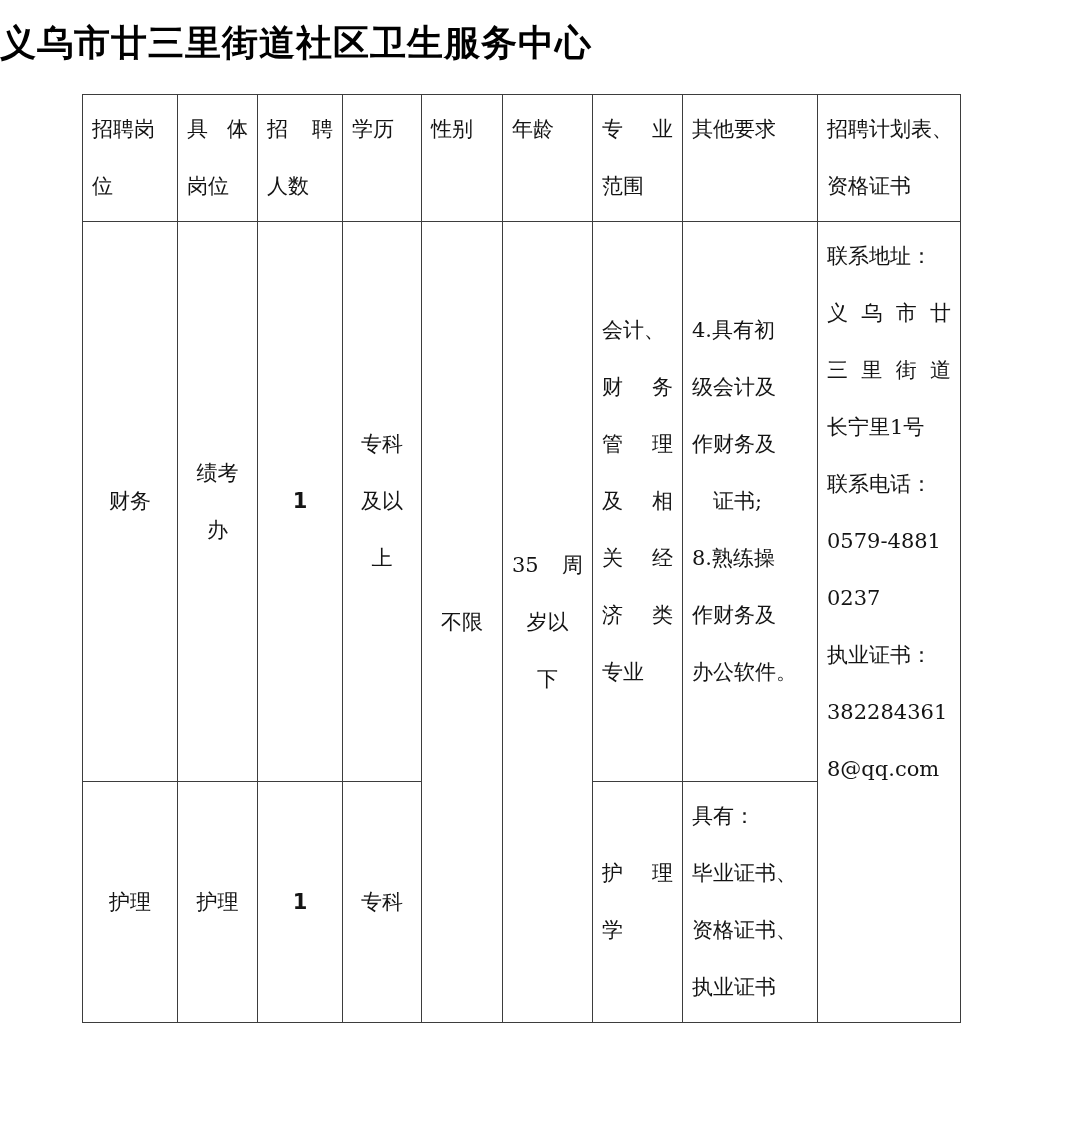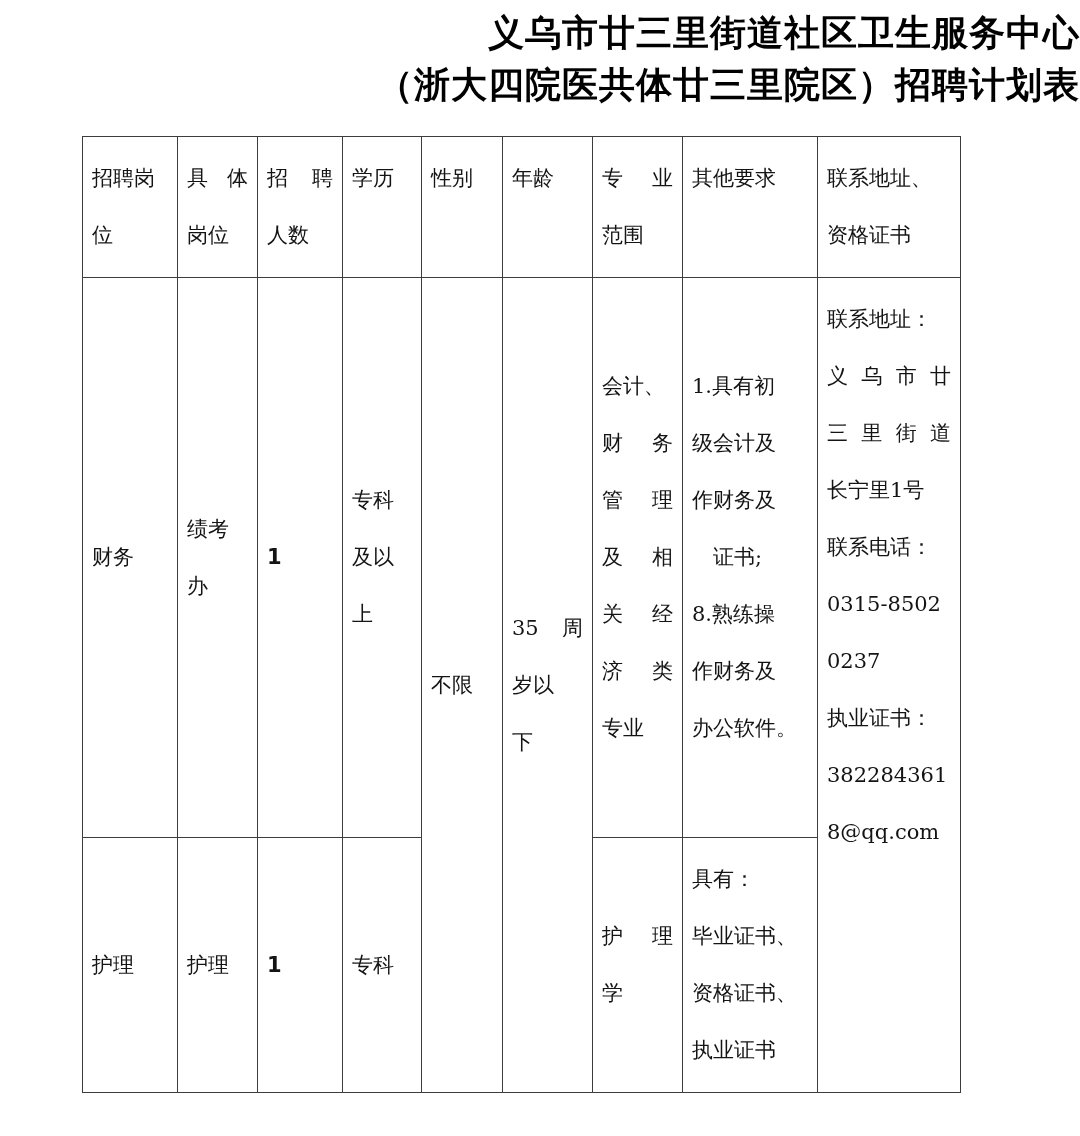--- a/index.html
+++ b/index.html
@@ -2,53 +2,52 @@
 <html><head>
 <meta charset="utf-8">
 <style>
   html,body{margin:0;padding:0;}
   body{
     width:1080px;height:1136px;background:#ffffff;
     font-family:"DejaVu Serif","Liberation Serif",serif;
     color:#141414;overflow:hidden;
   }
   .title{
-    margin-top:6px;text-align:right;font-weight:bold;color:#000;
+    margin-top:16px;text-align:left;font-weight:bold;color:#000;
     font-size:36px;line-height:52px;letter-spacing:1px;
     font-family:"DejaVu Serif","Liberation Serif",serif;
   }
   table{
     border-collapse:collapse;table-layout:fixed;
     margin:26px 0 0 82px;width:878px;
   }
   td{
     border:1.5px solid #3d3d3d;
-    padding:13px 9px;
+    padding:6px 9px;
     font-size:21px;
     vertical-align:middle;
     text-align:left;
     overflow:hidden;
   }
   td.vtop{vertical-align:top;}
-  td.center{}
+  td.center{text-align:center;}
   td.num{font-family:"DejaVu Sans","Liberation Sans",sans-serif;font-weight:600;}
   tr.r-header{height:115px;}
   tr.r-1{height:560px;}
   tr.r-2{height:230px;}
   .ln{line-height:57px;height:57px;white-space:nowrap;}
   .ln.dist{display:flex;justify-content:space-between;}
 </style>
 </head>
 <body>
 
 <div>
 
   <div class="title">
     <div>义乌市廿三里街道社区卫生服务中心</div>
-    <div>（浙大四院医共体廿三里院区）招聘计划表</div>
   </div>
 
   <table>
     <colgroup>
       <col style="width:95px">
         <col style="width:80px">
         <col style="width:85px">
       <col style="width:79px">
         <col style="width:81px">
         <col style="width:90px">
@@ -90,21 +89,21 @@
             <div class="ln dist">
               <span>专</span>
               <span>业</span>
             </div>
             <div class="ln">范围</div>
           </td>
       <td class="vtop">
             <div class="ln">其他要求</div>
           </td>
       <td class="vtop">
-            <div class="ln">联系地址、</div>
+            <div class="ln">招聘计划表、</div>
             <div class="ln">资格证书</div>
           </td>
     </tr>
 
     <tr class="r-1">
       <td class="center">
             <div class="ln">财务</div>
           </td>
       <td class="center">
             <div class="ln">绩考</div>
@@ -147,21 +146,21 @@
               <span>关</span>
               <span>经</span>
             </div>
             <div class="ln dist">
               <span>济</span>
               <span>类</span>
             </div>
             <div class="ln">专业</div>
           </td>
       <td>
-            <div class="ln">1.具有初</div>
+            <div class="ln">4.具有初</div>
             <div class="ln">级会计及</div>
             <div class="ln">作财务及</div>
             <div class="ln">　证书;</div>
             <div class="ln">8.熟练操</div>
             <div class="ln">作财务及</div>
             <div class="ln">办公软件。</div>
           </td>
       <td class="vtop" rowspan="2">
             <div class="ln">联系地址：</div>
             <div class="ln dist">
@@ -171,21 +170,21 @@
               <span>廿</span>
             </div>
             <div class="ln dist">
               <span>三</span>
               <span>里</span>
               <span>街</span>
               <span>道</span>
             </div>
             <div class="ln">长宁里1号</div>
             <div class="ln">联系电话：</div>
-            <div class="ln">0315-8502</div>
+            <div class="ln">0579-4881</div>
             <div class="ln">0237</div>
             <div class="ln">执业证书：</div>
             <div class="ln">382284361</div>
             <div class="ln">8@qq.com</div>
           </td>
     </tr>
 
     <tr class="r-2">
       <td class="center">
             <div class="ln">护理</div>

